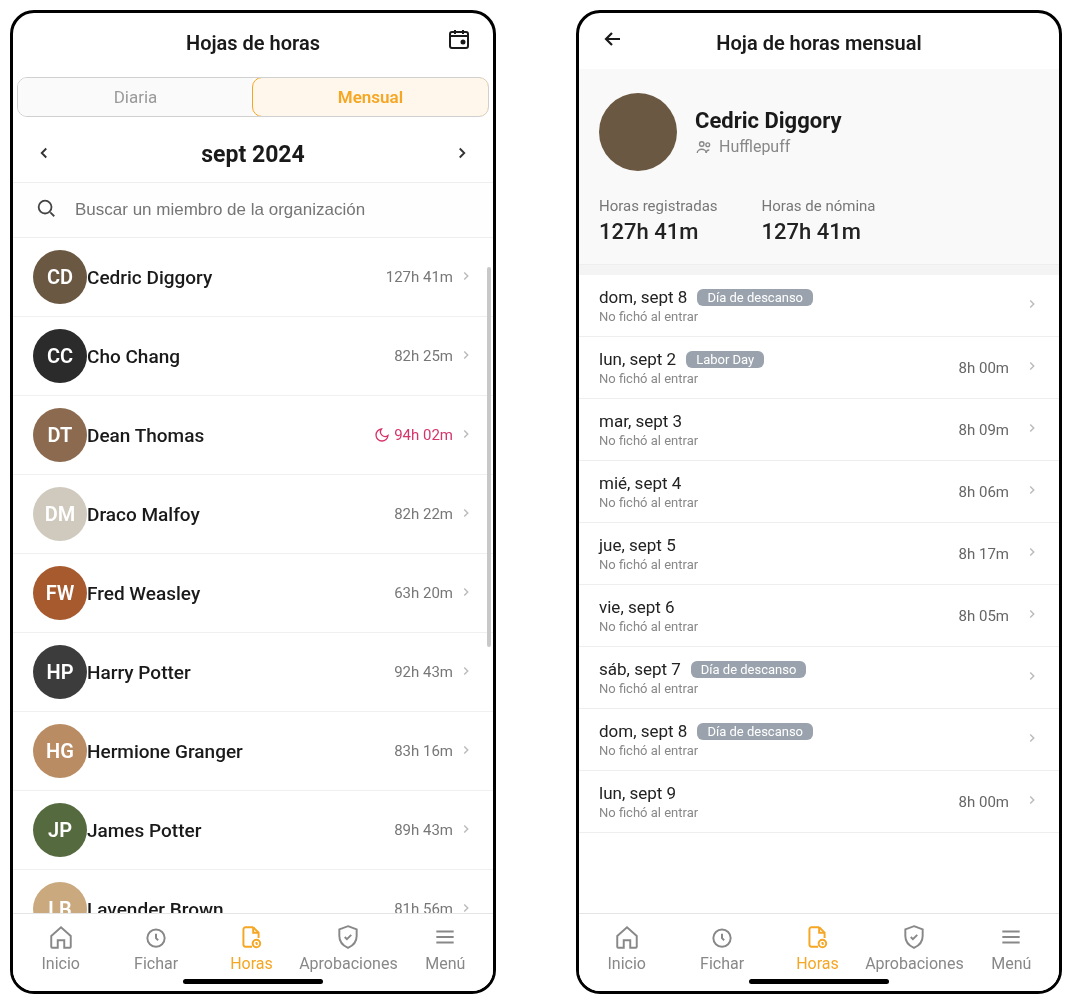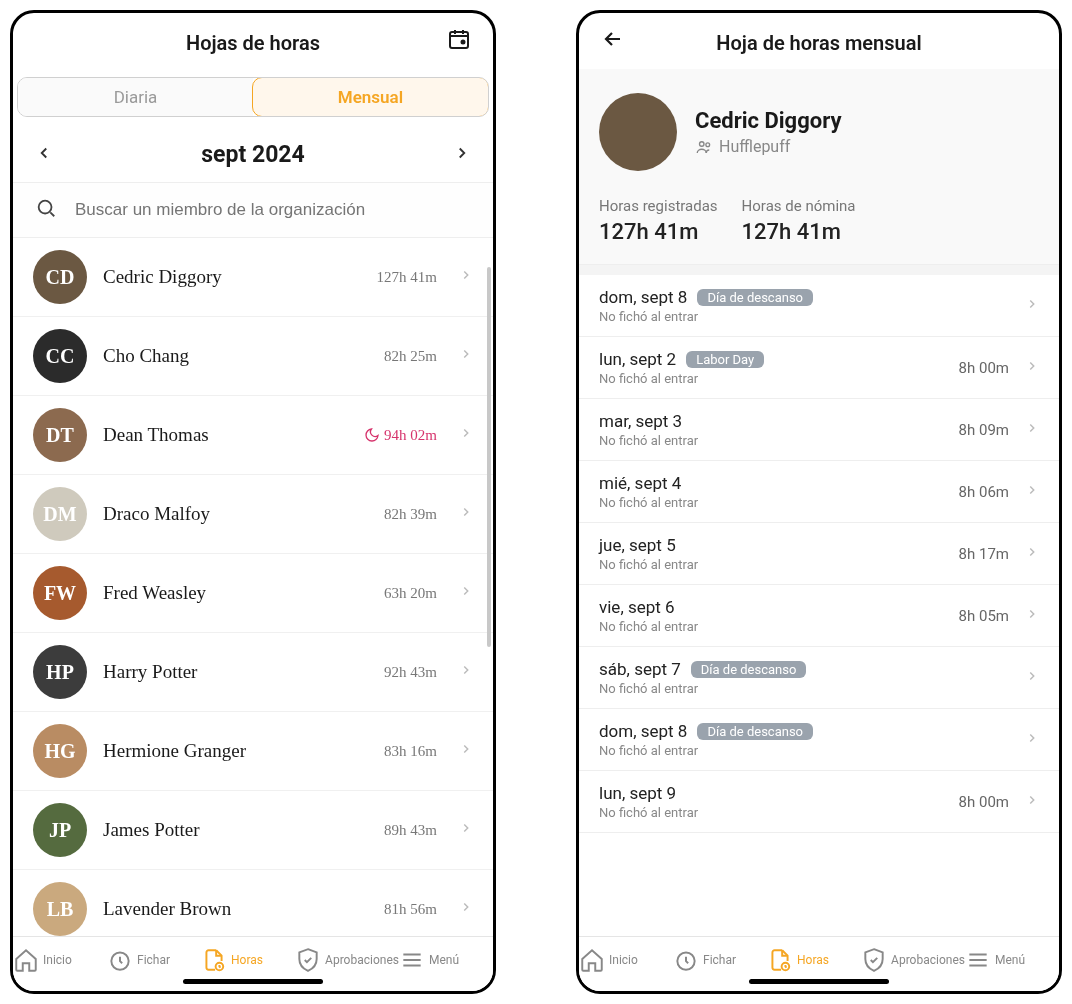--- a/index.html
+++ b/index.html
@@ -112,24 +112,22 @@
   background: transparent;
 }
 .list {
   flex: 1;
   overflow-y: auto;
 }
 .member-row {
   display: flex;
   align-items: center;
   padding: 12px 20px;
-  gap: 16px;
   border-bottom: 1px solid #f0f0f0;
   cursor: pointer;
-  font-family: Liberation Serif, serif;
 }
 .avatar {
   width: 54px;
   height: 54px;
   border-radius: 50%;
   background: #ccc;
   flex-shrink: 0;
   display: flex;
   align-items: center;
   justify-content: center;
@@ -155,24 +153,24 @@
 .chev { color: #bbb; margin-left: 6px; }
 .tabbar {
   display: flex;
   border-top: 1px solid #e5e5e5;
   padding: 10px 0 18px;
   background: #fff;
 }
 .tab {
   flex: 1;
   display: flex;
-  flex-direction: row;
+  flex-direction: column;
   align-items: center;
   gap: 4px;
-  font-size: 12px;
+  font-size: 16px;
   color: #888;
   cursor: pointer;
 }
 .tab.active { color: #f5a623; }
 .tab svg { width: 26px; height: 26px; }
 
 .profile-head {
   background: #f9f9f9;
   border-bottom: 1px solid #eee;
 }
@@ -198,21 +196,21 @@
   display: flex;
   align-items: center;
   gap: 6px;
   font-size: 16px;
   color: #888;
   margin-top: 4px;
 }
 .stats-row {
   display: flex;
   padding: 6px 20px 20px;
-  gap: 24px;
+  gap: 44px;
 }
 .stat-label {
   font-size: 15px;
   color: #777;
   margin-bottom: 4px;
 }
 .stat-value {
   font-size: 22px;
   font-weight: 500;
   color: #222;
@@ -348,21 +346,21 @@
       <svg width="14" height="14" viewBox="0 0 24 24" fill="none" stroke="#bbb" stroke-width="2.5">
             <path d="M9 18l6-6-6-6"></path>
           </svg>
     </span>
   </div>
       <div class="member-row">
     <div class="avatar" style="background:#cfcabd">DM</div>
     <div class="member-name">Draco Malfoy</div>
     <div class="member-hours ">
       
-      82h 39m
+      82h 22m
     </div>
     <span class="chev">
       <svg width="14" height="14" viewBox="0 0 24 24" fill="none" stroke="#bbb" stroke-width="2.5">
             <path d="M9 18l6-6-6-6"></path>
           </svg>
     </span>
   </div>
       <div class="member-row">
     <div class="avatar" style="background:#a65a2e">FW</div>
     <div class="member-name">Fred Weasley</div>

